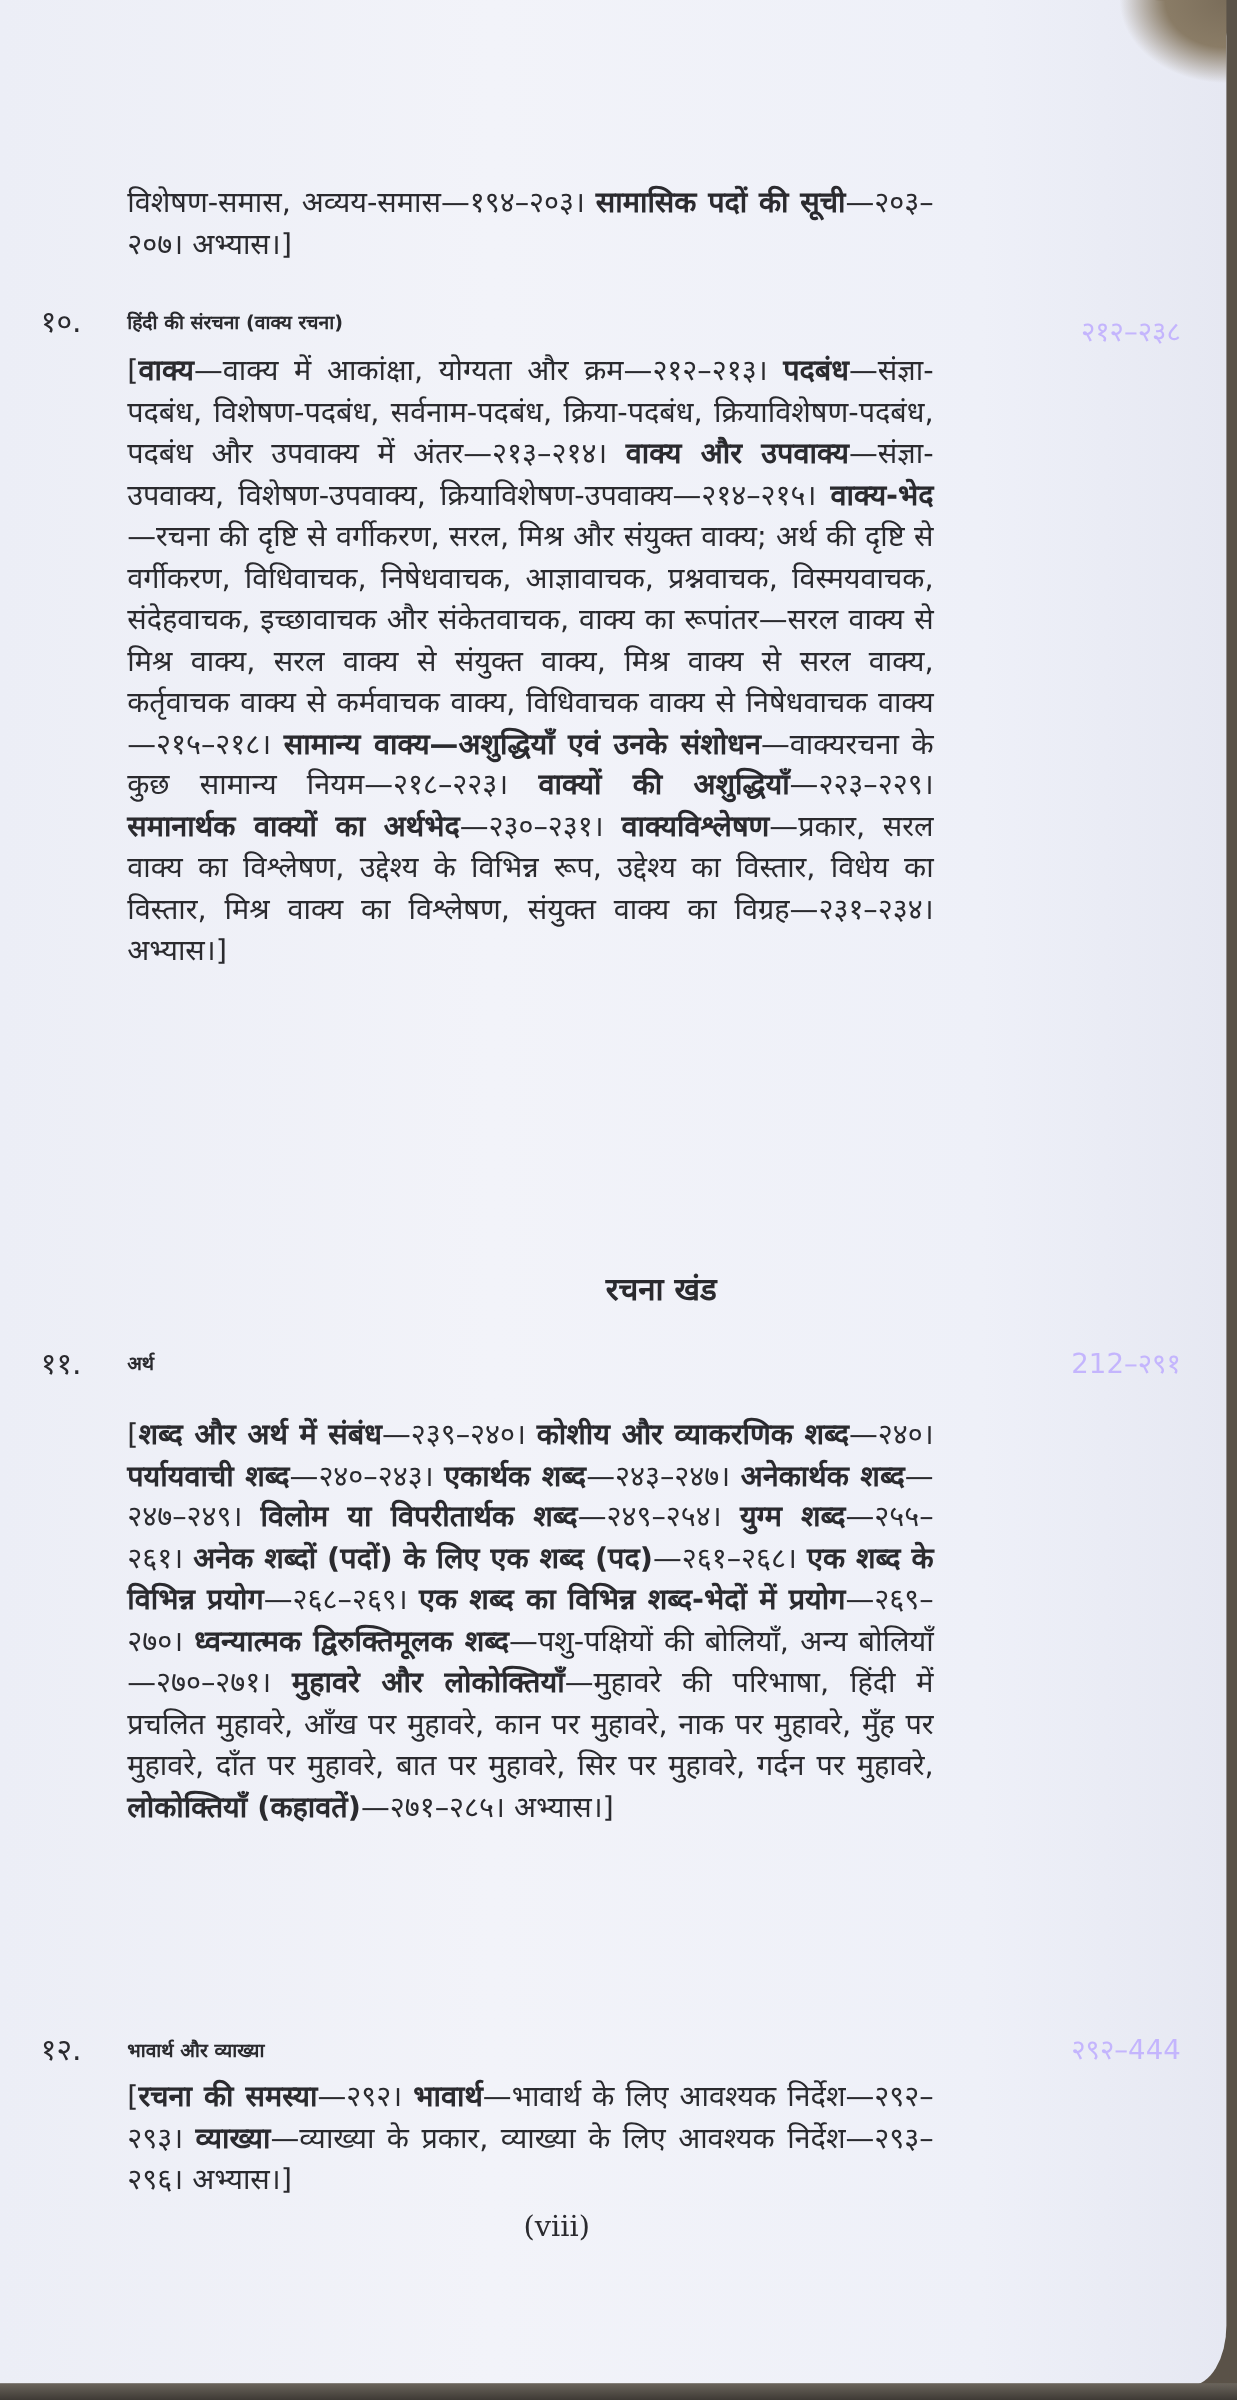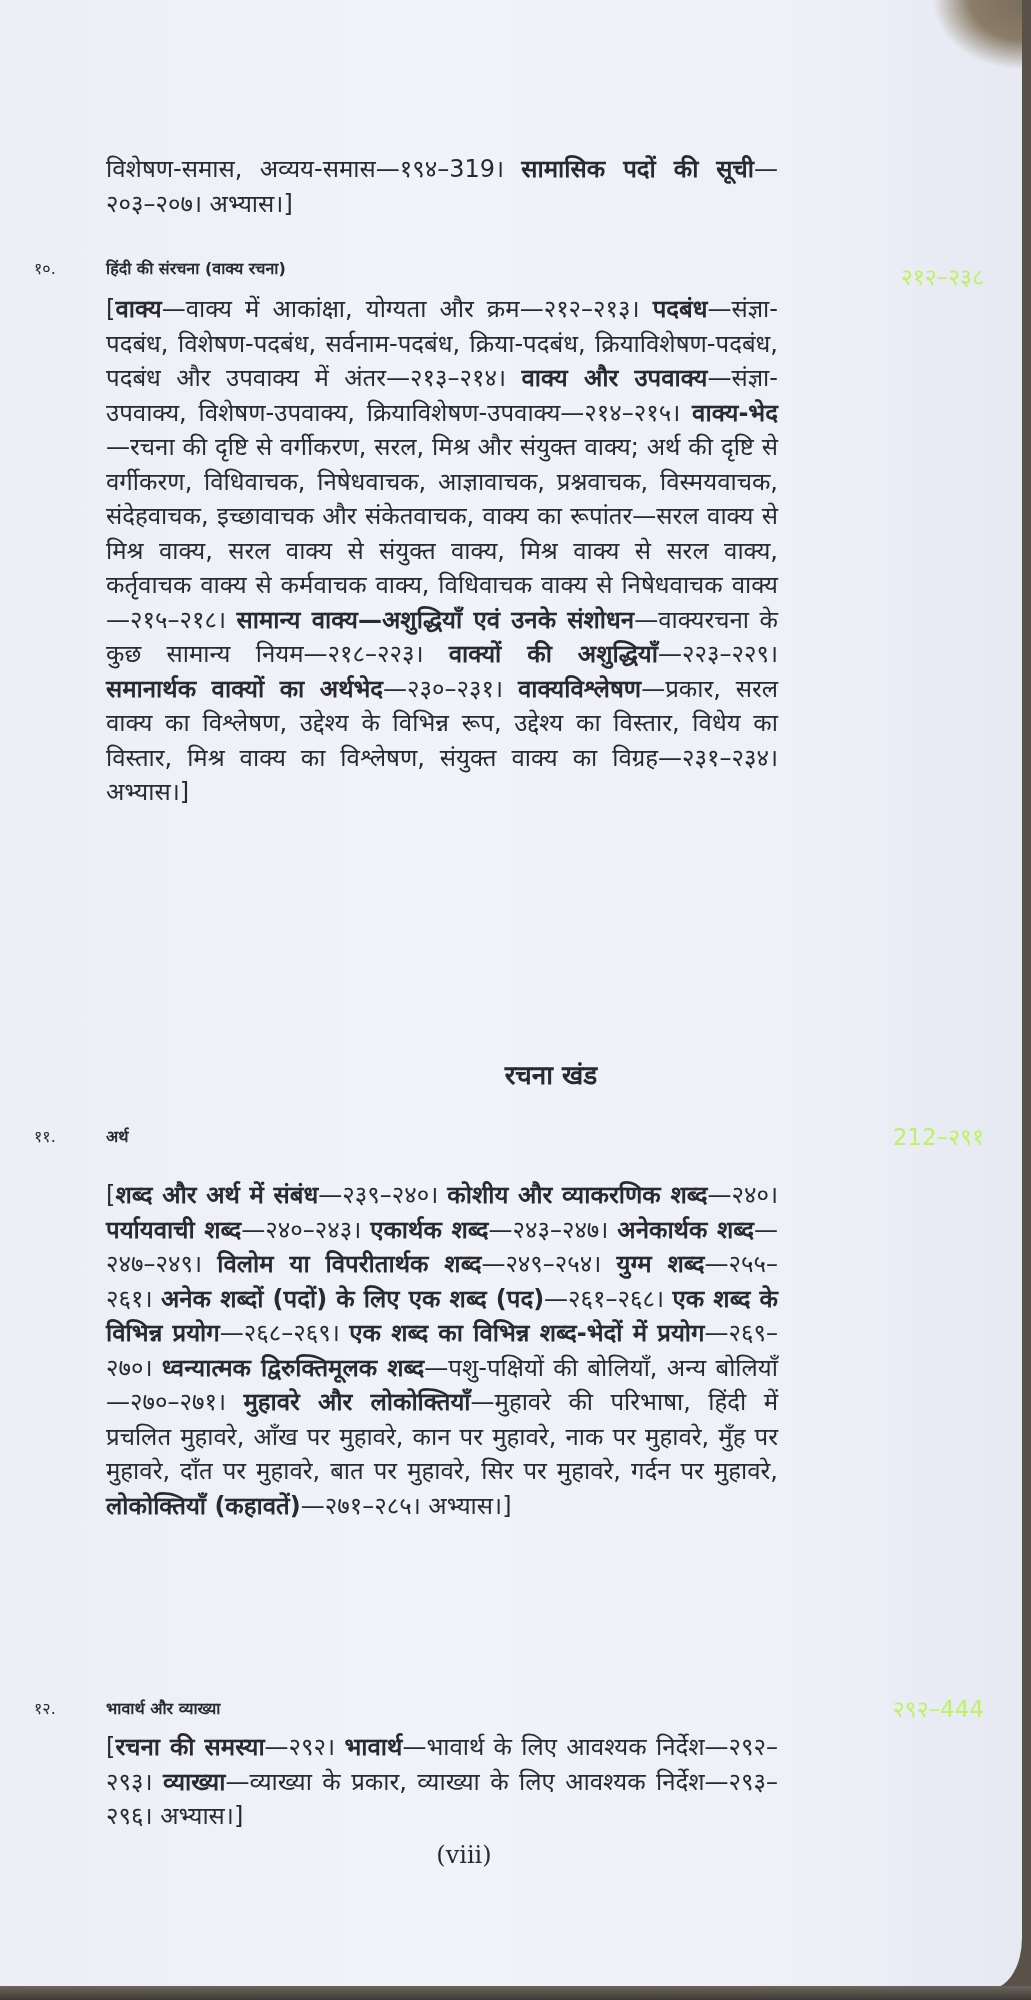--- a/index.html
+++ b/index.html
@@ -51,33 +51,33 @@
       line-height: 34.5px;
     }
     .entry {
       position: absolute;
       left: 0;
       width: 1022px;
     }
     .num {
       position: absolute;
       left: 34px;
-      font-size: 16px;
+      font-size: 25px;
     }
     .title {
       position: absolute;
       left: 106px;
       font-weight: bold;
       font-size: 16px;
     }
     .range {
       position: absolute;
       right: 38px;
       font-size: 23px;
-      color: #bef264;
+      color: #c4b5fd;
     }
     .body {
       position: absolute;
       left: 106px;
       width: 672px;
       text-align: justify;
     }
     .body b {
       font-weight: bold;
     }
@@ -102,21 +102,21 @@
 <body>
 
 <div class="page">
   <div class="corner-shadow"></div>
 </div>
 <div class="bottom-edge"></div>
 
 <div class="content">
 
   <div class="body" style="top:152px;">
-    <span>विशेषण-समास, अव्यय-समास—१९४–319। </span><b>सामासिक पदों की सूची</b><span>—२०३–२०७। अभ्यास।]</span>
+    <span>विशेषण-समास, अव्यय-समास—१९४–२०३। </span><b>सामासिक पदों की सूची</b><span>—२०३–२०७। अभ्यास।]</span>
   </div>
 
   <div class="entry" style="top:252px;">
     <span class="num">१०.</span>
     <span class="title">हिंदी की संरचना (वाक्य रचना)</span>
     <span class="range" style="top:8px;">२१२–२३८</span>
     <div class="body" style="top:40px;">
       <span>[</span><b>वाक्य</b><span>—वाक्य में आकांक्षा, योग्यता और क्रम—२१२–२१३। </span><b>पदबंध</b><span>—संज्ञा-पदबंध, विशेषण-पदबंध, सर्वनाम-पदबंध, क्रिया-पदबंध, क्रियाविशेषण-पदबंध, पदबंध और उपवाक्य में अंतर—२१३–२१४। </span><b>वाक्य और उपवाक्य</b><span>—संज्ञा-उपवाक्य, विशेषण-उपवाक्य, क्रियाविशेषण-उपवाक्य—२१४–२१५। </span><b>वाक्य-भेद</b><span>—रचना की दृष्टि से वर्गीकरण, सरल, मिश्र और संयुक्त वाक्य; अर्थ की दृष्टि से वर्गीकरण, विधिवाचक, निषेधवाचक, आज्ञावाचक, प्रश्नवाचक, विस्मयवाचक, संदेहवाचक, इच्छावाचक और संकेतवाचक, वाक्य का रूपांतर—सरल वाक्य से मिश्र वाक्य, सरल वाक्य से संयुक्त वाक्य, मिश्र वाक्य से सरल वाक्य, कर्तृवाचक वाक्य से कर्मवाचक वाक्य, विधिवाचक वाक्य से निषेधवाचक वाक्य—२१५–२१८। </span><b>सामान्य वाक्य—अशुद्धियाँ एवं उनके संशोधन</b><span>—वाक्यरचना के कुछ सामान्य नियम—२१८–२२३। </span><b>वाक्यों की अशुद्धियाँ</b><span>—२२३–२२९। </span><b>समानार्थक वाक्यों का अर्थभेद</b><span>—२३०–२३१। </span><b>वाक्यविश्लेषण</b><span>—प्रकार, सरल वाक्य का विश्लेषण, उद्देश्य के विभिन्न रूप, उद्देश्य का विस्तार, विधेय का विस्तार, मिश्र वाक्य का विश्लेषण, संयुक्त वाक्य का विग्रह—२३१–२३४। अभ्यास।]</span>
     </div>
   </div>

